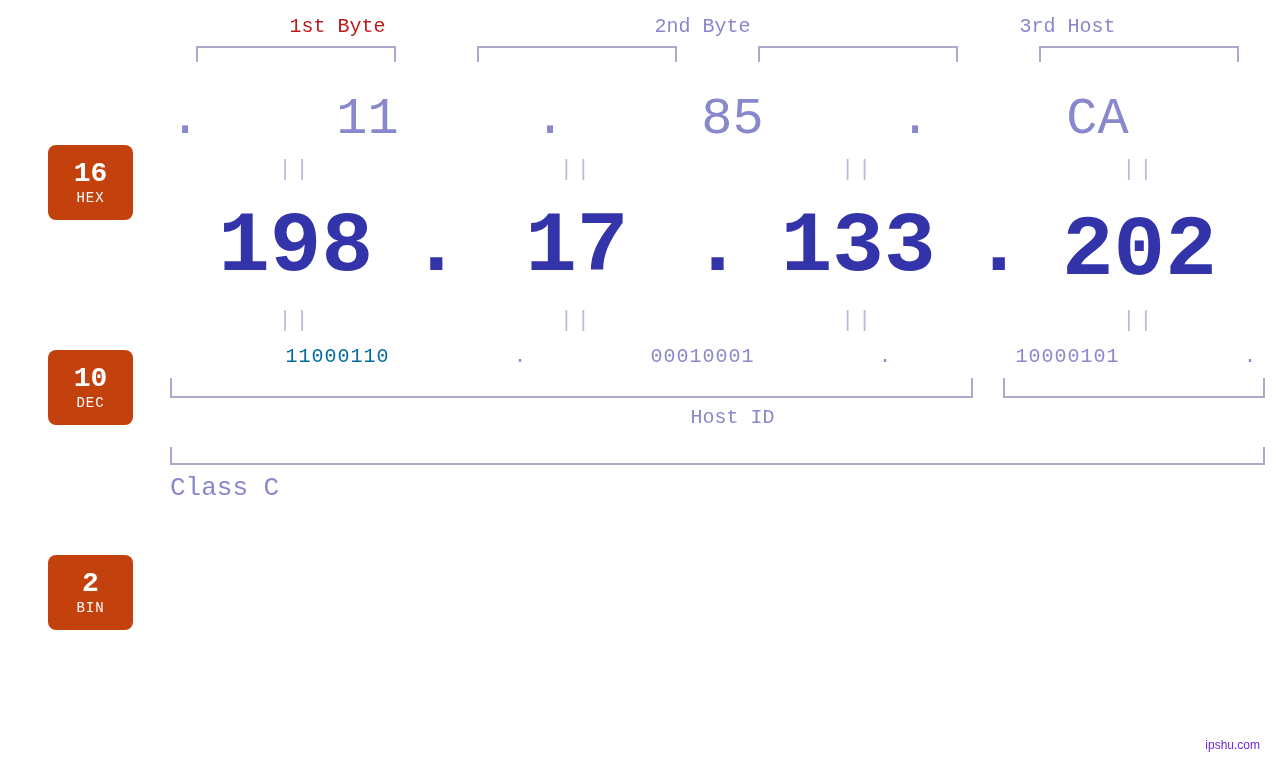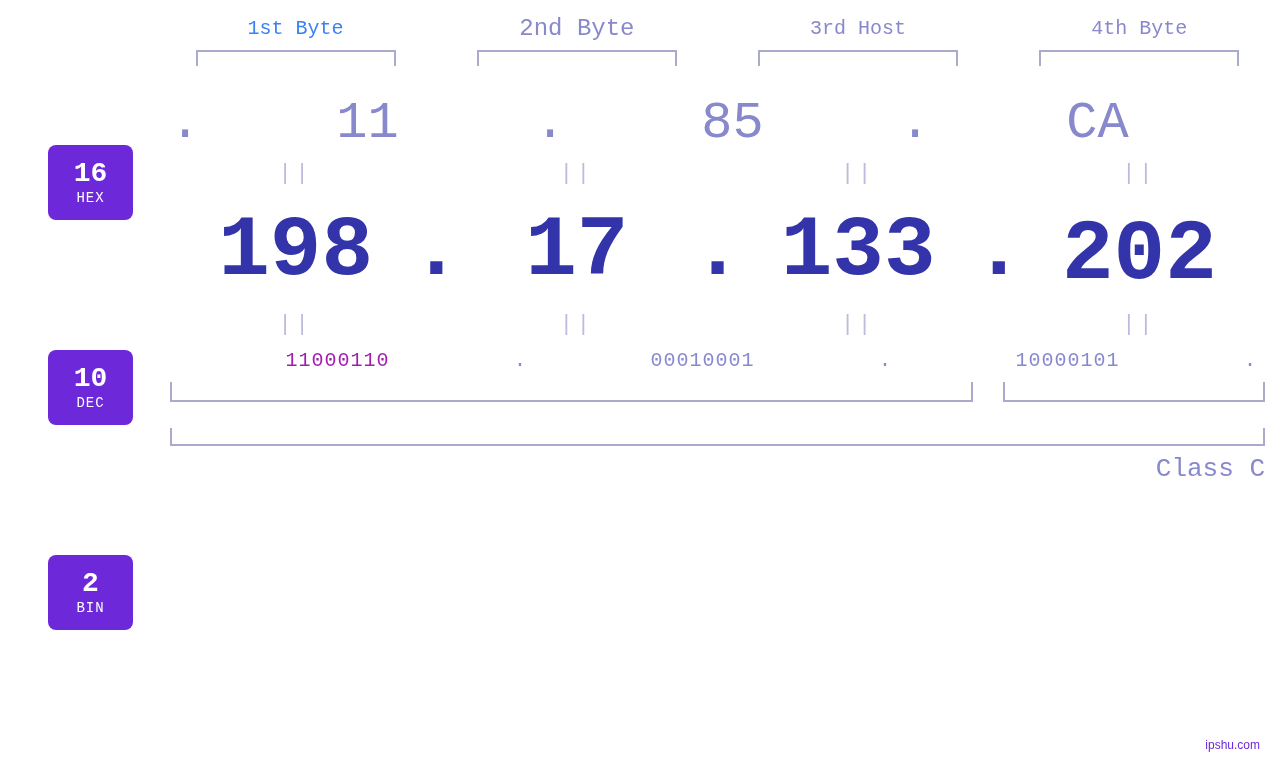--- a/index.html
+++ b/index.html
@@ -33,21 +33,21 @@
       left: 48px;
       top: 145px;
       display: flex;
       flex-direction: column;
       gap: 130px;
     }
 
     .badge {
       width: 85px;
       height: 75px;
-      background-color: #6d28d9;
+      background-color: #c2410c;
       border-radius: 8px;
       display: flex;
       flex-direction: column;
       align-items: center;
       justify-content: center;
       color: white;
     }
 
     .badge-number {
       font-size: 28px;
@@ -119,34 +119,31 @@
     <div class="badge">
       <span class="badge-number">2</span>
       <span class="badge-label">BIN</span>
     </div>
   </div>
 
   <div class="grid-layout">
 
     <div class="row" style="margin-bottom: 8px;">
       <div class="cell">
-        <span style="color:#3b82f6; font-size:20px; font-family:'Courier New',monospace;">1st Byte</span>
-      </div>
-      <div class="sep-cell"></div>
-      <div class="cell">
-        <span style="color:#8888cc; font-size:24px; font-family:'Courier New',monospace;">2nd Byte</span>
+        <span style="color:#b91c1c; font-size:20px; font-family:'Courier New',monospace;">1st Byte</span>
+      </div>
+      <div class="sep-cell"></div>
+      <div class="cell">
+        <span style="color:#8888cc; font-size:20px; font-family:'Courier New',monospace;">2nd Byte</span>
       </div>
       <div class="sep-cell"></div>
       <div class="cell">
         <span style="color:#8888cc; font-size:20px; font-family:'Courier New',monospace;">3rd Host</span>
       </div>
       <div class="sep-cell"></div>
-      <div class="cell">
-        <span style="color:#8888cc; font-size:20px; font-family:'Courier New',monospace;">4th Byte</span>
-      </div>
     </div>
 
     <div class="row" style="margin-bottom: 28px;">
       <div class="cell">
         <div style="width:200px; height:16px; border-left:2px solid #aaaacc; border-top:2px solid #aaaacc; border-right:2px solid #aaaacc;"></div>
       </div>
       <div class="sep-cell"></div>
       <div class="cell">
         <div style="width:200px; height:16px; border-left:2px solid #aaaacc; border-top:2px solid #aaaacc; border-right:2px solid #aaaacc;"></div>
       </div>
@@ -236,21 +233,21 @@
         <span style="color:#bbbbdd; font-size:22px; font-family:'Courier New',monospace; letter-spacing:4px;">||</span>
       </div>
       <div class="sep-cell"></div>
       <div class="cell">
         <span style="color:#bbbbdd; font-size:22px; font-family:'Courier New',monospace; letter-spacing:4px;">||</span>
       </div>
     </div>
 
     <div class="row" style="margin-bottom: 10px;">
       <div class="cell">
-        <span style="color:#a21caf; font-size:20px; font-family:'Courier New',monospace; letter-spacing:1px;">11000110</span>
+        <span style="color:#0369a1; font-size:20px; font-family:'Courier New',monospace; letter-spacing:1px;">11000110</span>
       </div>
       <div class="sep-cell">
         <span style="color:#8888cc; font-size:20px; font-family:'Courier New',monospace;">.</span>
       </div>
       <div class="cell">
         <span style="color:#8888cc; font-size:20px; font-family:'Courier New',monospace; letter-spacing:1px;">00010001</span>
       </div>
       <div class="sep-cell">
         <span style="color:#8888cc; font-size:20px; font-family:'Courier New',monospace;">.</span>
       </div>
@@ -270,30 +267,33 @@
 
       <div class="sep-cell"></div>
 
       <div style="flex:1; display:flex; align-items:flex-end;">
         <div style="width:100%; height:20px; border-left:2px solid #aaaacc; border-bottom:2px solid #aaaacc; border-right:2px solid #aaaacc;"></div>
       </div>
     </div>
 
     <div class="row" style="margin-bottom: 18px;">
       <div class="sep-cell"></div>
+      <div style="flex:1; text-align:center; display:flex; justify-content:center;">
+        <span style="color:#8888cc; font-size:20px; font-family:'Courier New',monospace;">Host ID</span>
+      </div>
     </div>
 
     <div class="row" style="margin-bottom: 8px;">
       <div style="flex:1;">
         <div style="width:100%; height:18px; border-left:2px solid #aaaacc; border-bottom:2px solid #aaaacc; border-right:2px solid #aaaacc;"></div>
       </div>
     </div>
 
     <div class="row" style="justify-content:center;">
-      <div style="flex:1; text-align:right;">
+      <div style="flex:1; text-align:left;">
         <span style="color:#8888cc; font-size:26px; font-family:'Courier New',monospace;">Class C</span>
       </div>
     </div>
 
   </div>
 
   <div class="watermark">
     <span>ipshu.com</span>
   </div>
 

